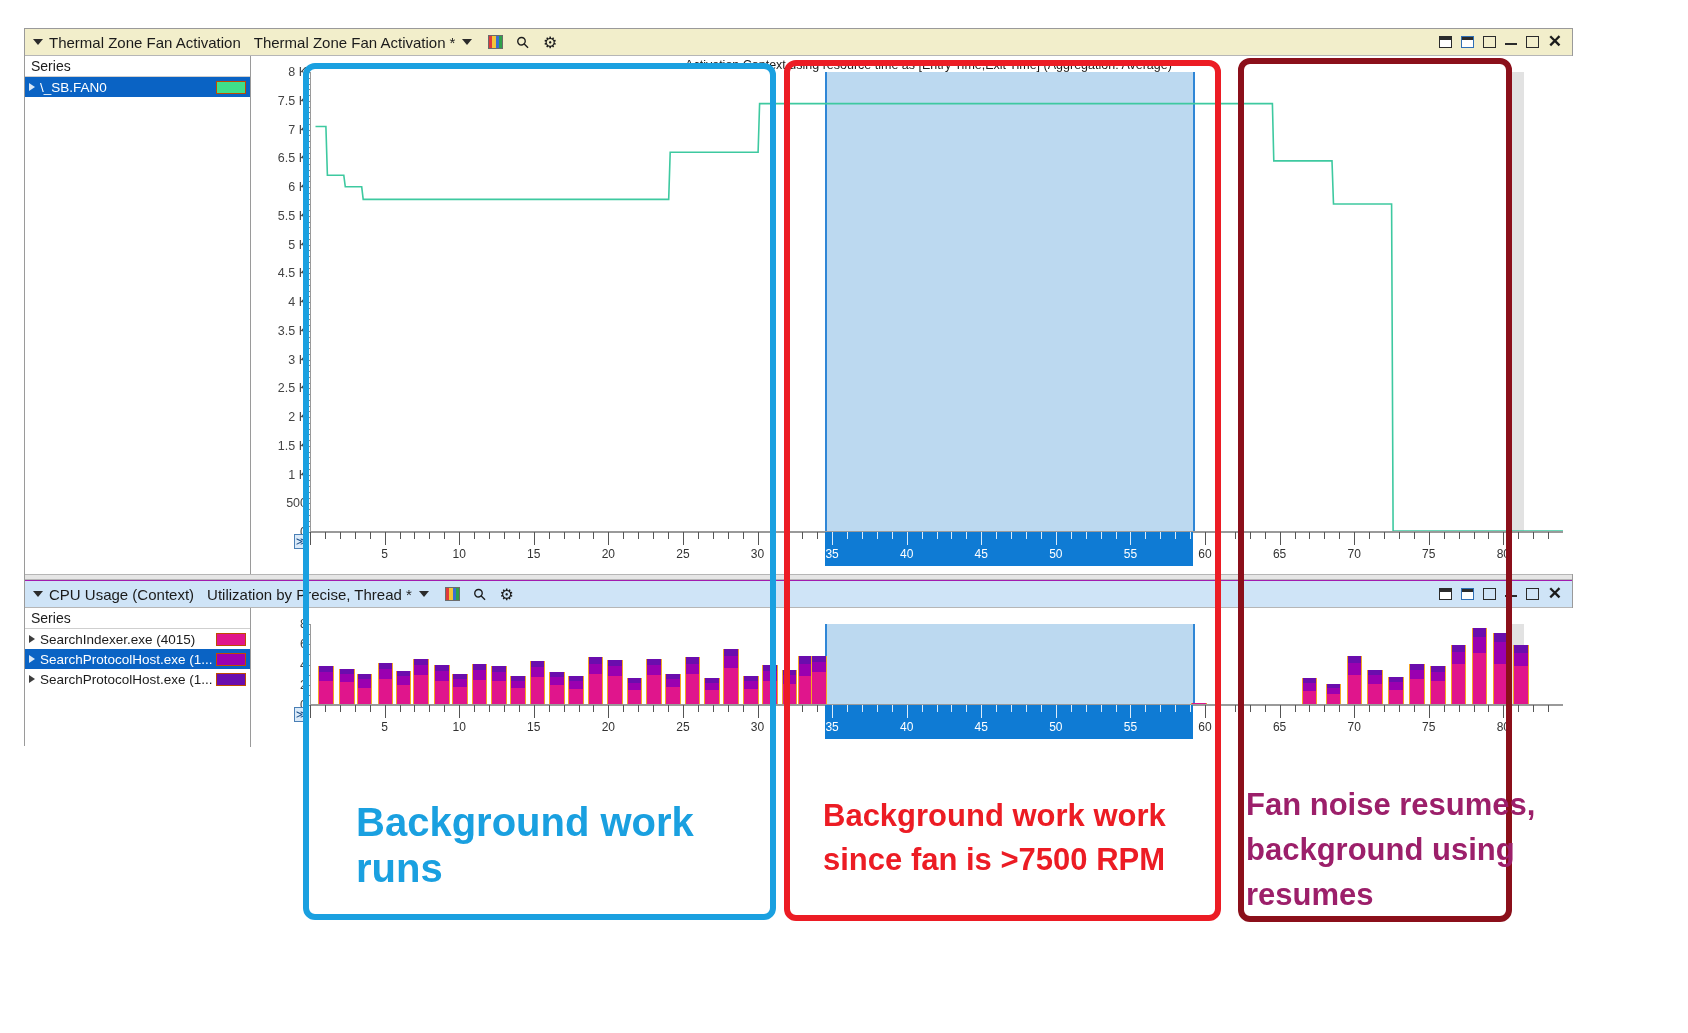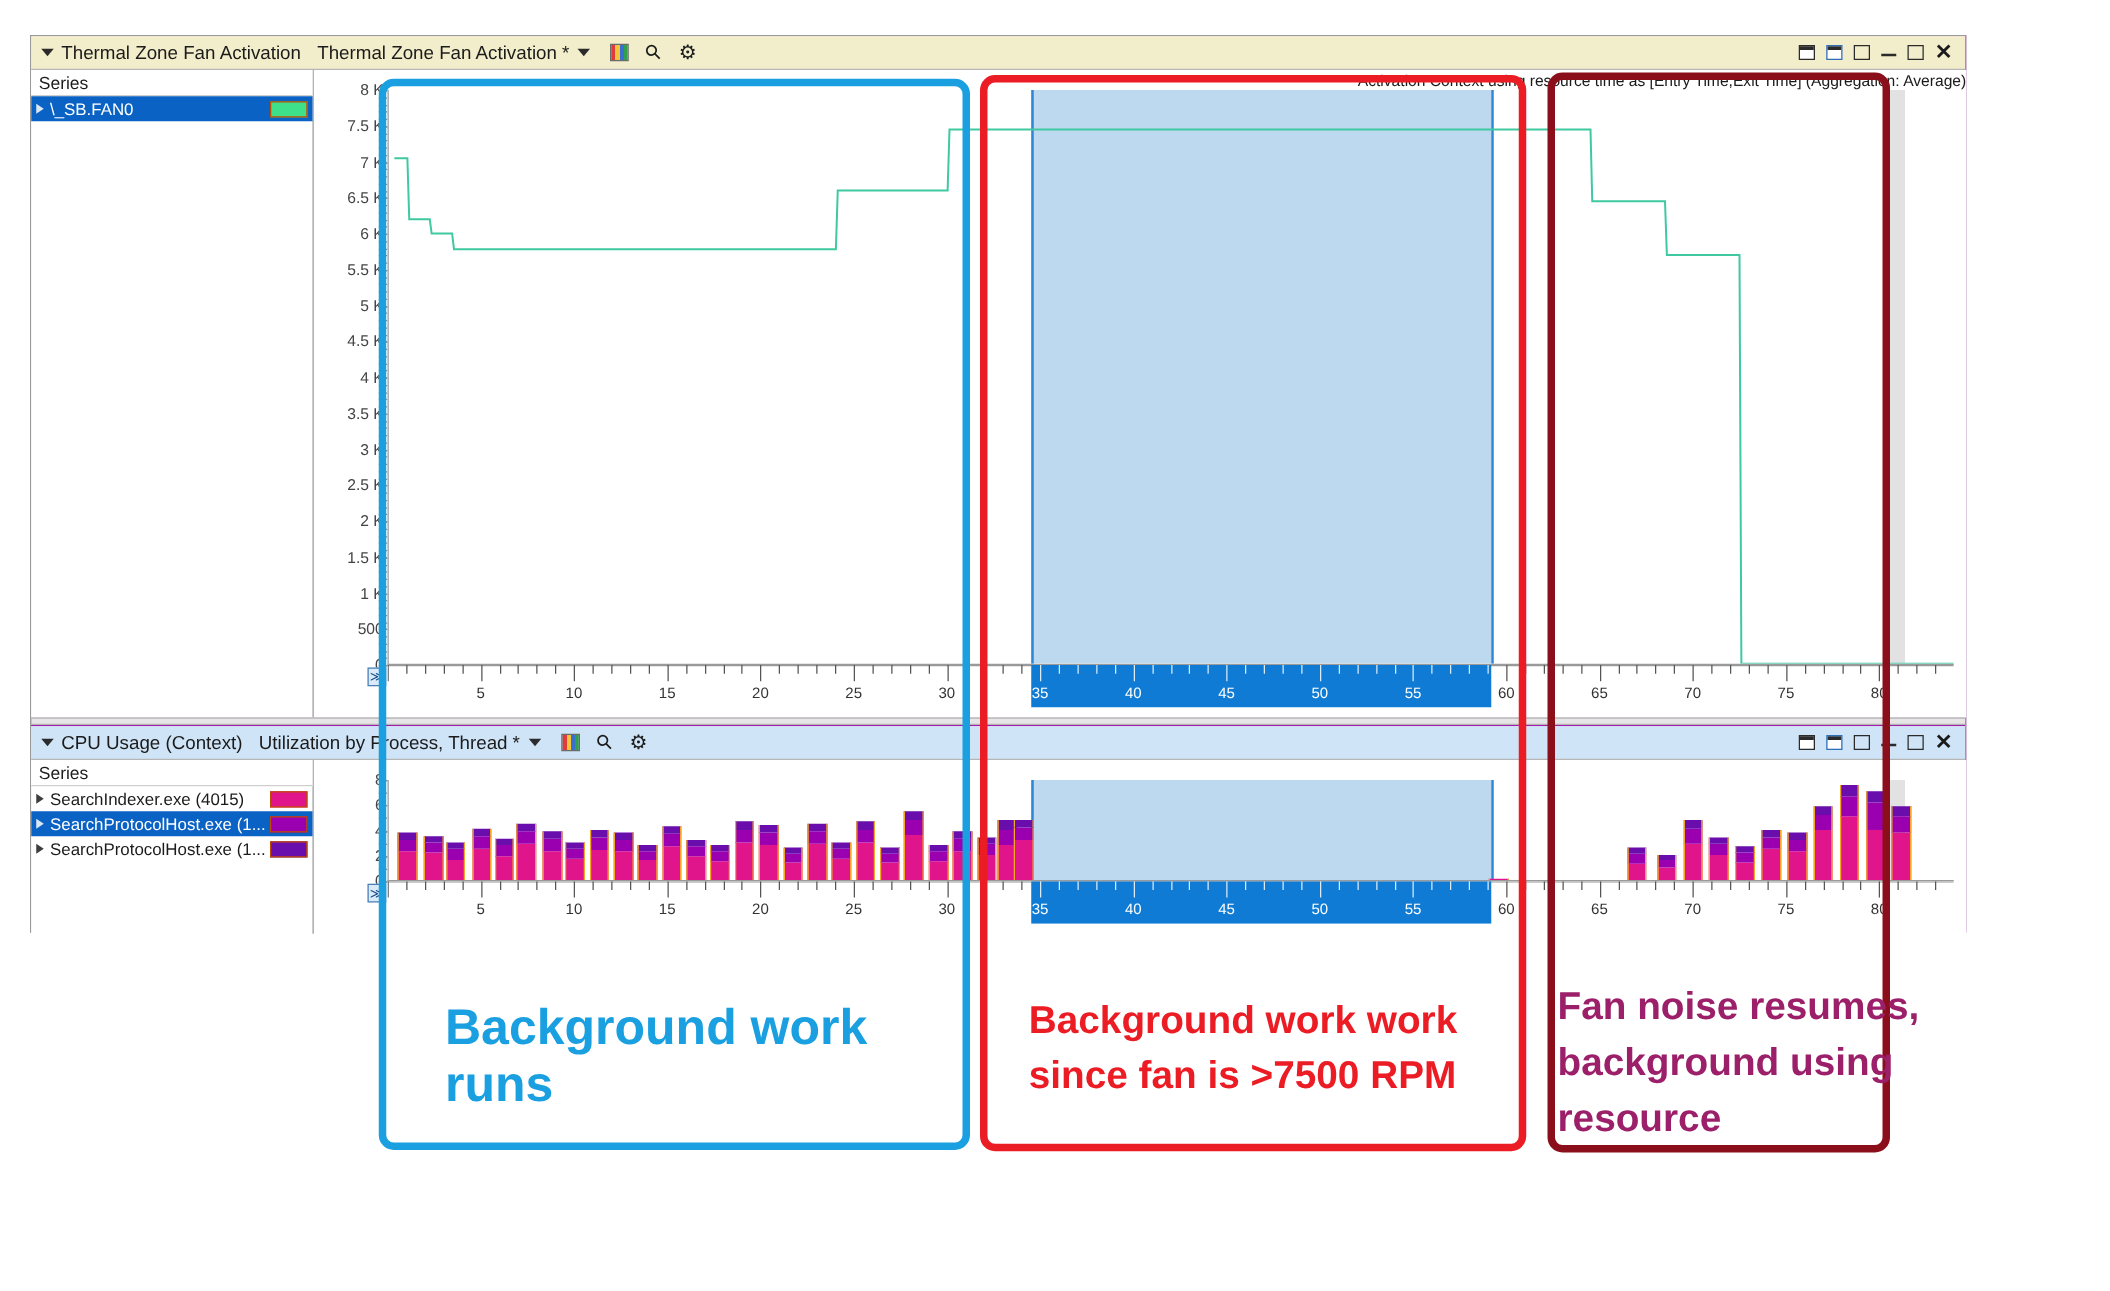--- a/index.html
+++ b/index.html
@@ -76,21 +76,21 @@
   .series-row .tri {
     width:0;height:0;border-top:4.5px solid transparent;border-bottom:4.5px solid transparent;
     border-left:6px solid currentColor; margin-right:5px; opacity:.85;
   }
   .series-row .nm { white-space:nowrap; overflow:hidden; }
   .swatch { margin-left:auto; margin-right:4px; width:30px; height:13px; border:1px solid #c04a00; }
 
   
   .chart-area { position:absolute; top:27px; right:0; background:#ffffff; }
   .chart-title {
-    position:absolute; left:0; right:0; top:2px; text-align:right;
+    position:absolute; left:0; right:0; top:2px; text-align:center;
     font-size:12.5px; color:#1b1b1b;padding-left:32px;
   }
   .yaxis { position:absolute; left:0; top:0; bottom:0; width:48px; }
   .ytick {
     position:absolute; right:3px; font-size:12.5px; color:#444; transform:translateY(-50%);
     white-space:nowrap;
   }
   .ytickmark { position:absolute; right:-10px; width:9px; height:1px; background:#777; top:50%; }
   .yminor { position:absolute; right:0; width:7px; height:1px; background:#8a8a8a; }
 
@@ -383,21 +383,21 @@
     </div>
   </div>
 
   <div class="splitter" style="top:545px;"></div>
 
   <div class="panel" id="panel-cpu" style="top:552px; height:166px;">
 
     <div class="panel-header cpu">
       <span class="collapse-tri"></span>
       <span class="ph-title">CPU Usage (Context)</span>
-      <span class="ph-preset">Utilization by Process, Thread</span>
+      <span class="ph-preset">Utilization by Precise, Thread</span>
       <span class="ph-star">*</span>
       <span class="ph-caret"></span>
       <span class="ph-icons">
         <span class="icon-chart"></span>
         <span class="icon-search">⚲</span>
         <span class="icon-gear">⚙</span>
       </span>
       <span class="ph-right">
         <span class="win-sq2"></span>
         <span class="win-sq2" style="border-color:#2f6fb5"></span>
@@ -757,13 +757,13 @@
 <div class="anno-box" style="left:303px; top:63px; width:473px; height:857px; border:6px solid #1aa0e0;"></div>
 <div class="anno-text" style="left:356px; top:800px; width:400px; font-size:40px; color:#1aa0e0;">Background work runs</div>
 
 <div class="anno-box" style="left:784px; top:60px; width:437px; height:861px; border:6px solid #ec1c24;"></div>
 <div class="anno-text" style="left:823px; top:798px; width:400px; font-size:31px; color:#ec1c24;">Background work work</div>
 <div class="anno-text" style="left:823px; top:842px; width:400px; font-size:31px; color:#ec1c24;">since fan is &gt;7500 RPM</div>
 
 <div class="anno-box" style="left:1238px; top:58px; width:274px; height:864px; border:6px solid #8b0f1a;"></div>
 <div class="anno-text" style="left:1246px; top:787px; width:440px; font-size:31px; color:#9c1f6a;">Fan noise resumes,</div>
 <div class="anno-text" style="left:1246px; top:832px; width:440px; font-size:31px; color:#9c1f6a;">background using</div>
-<div class="anno-text" style="left:1246px; top:877px; width:440px; font-size:31px; color:#9c1f6a;">resource</div>
+<div class="anno-text" style="left:1246px; top:877px; width:440px; font-size:31px; color:#9c1f6a;">resumes</div>
 
 </body></html>

